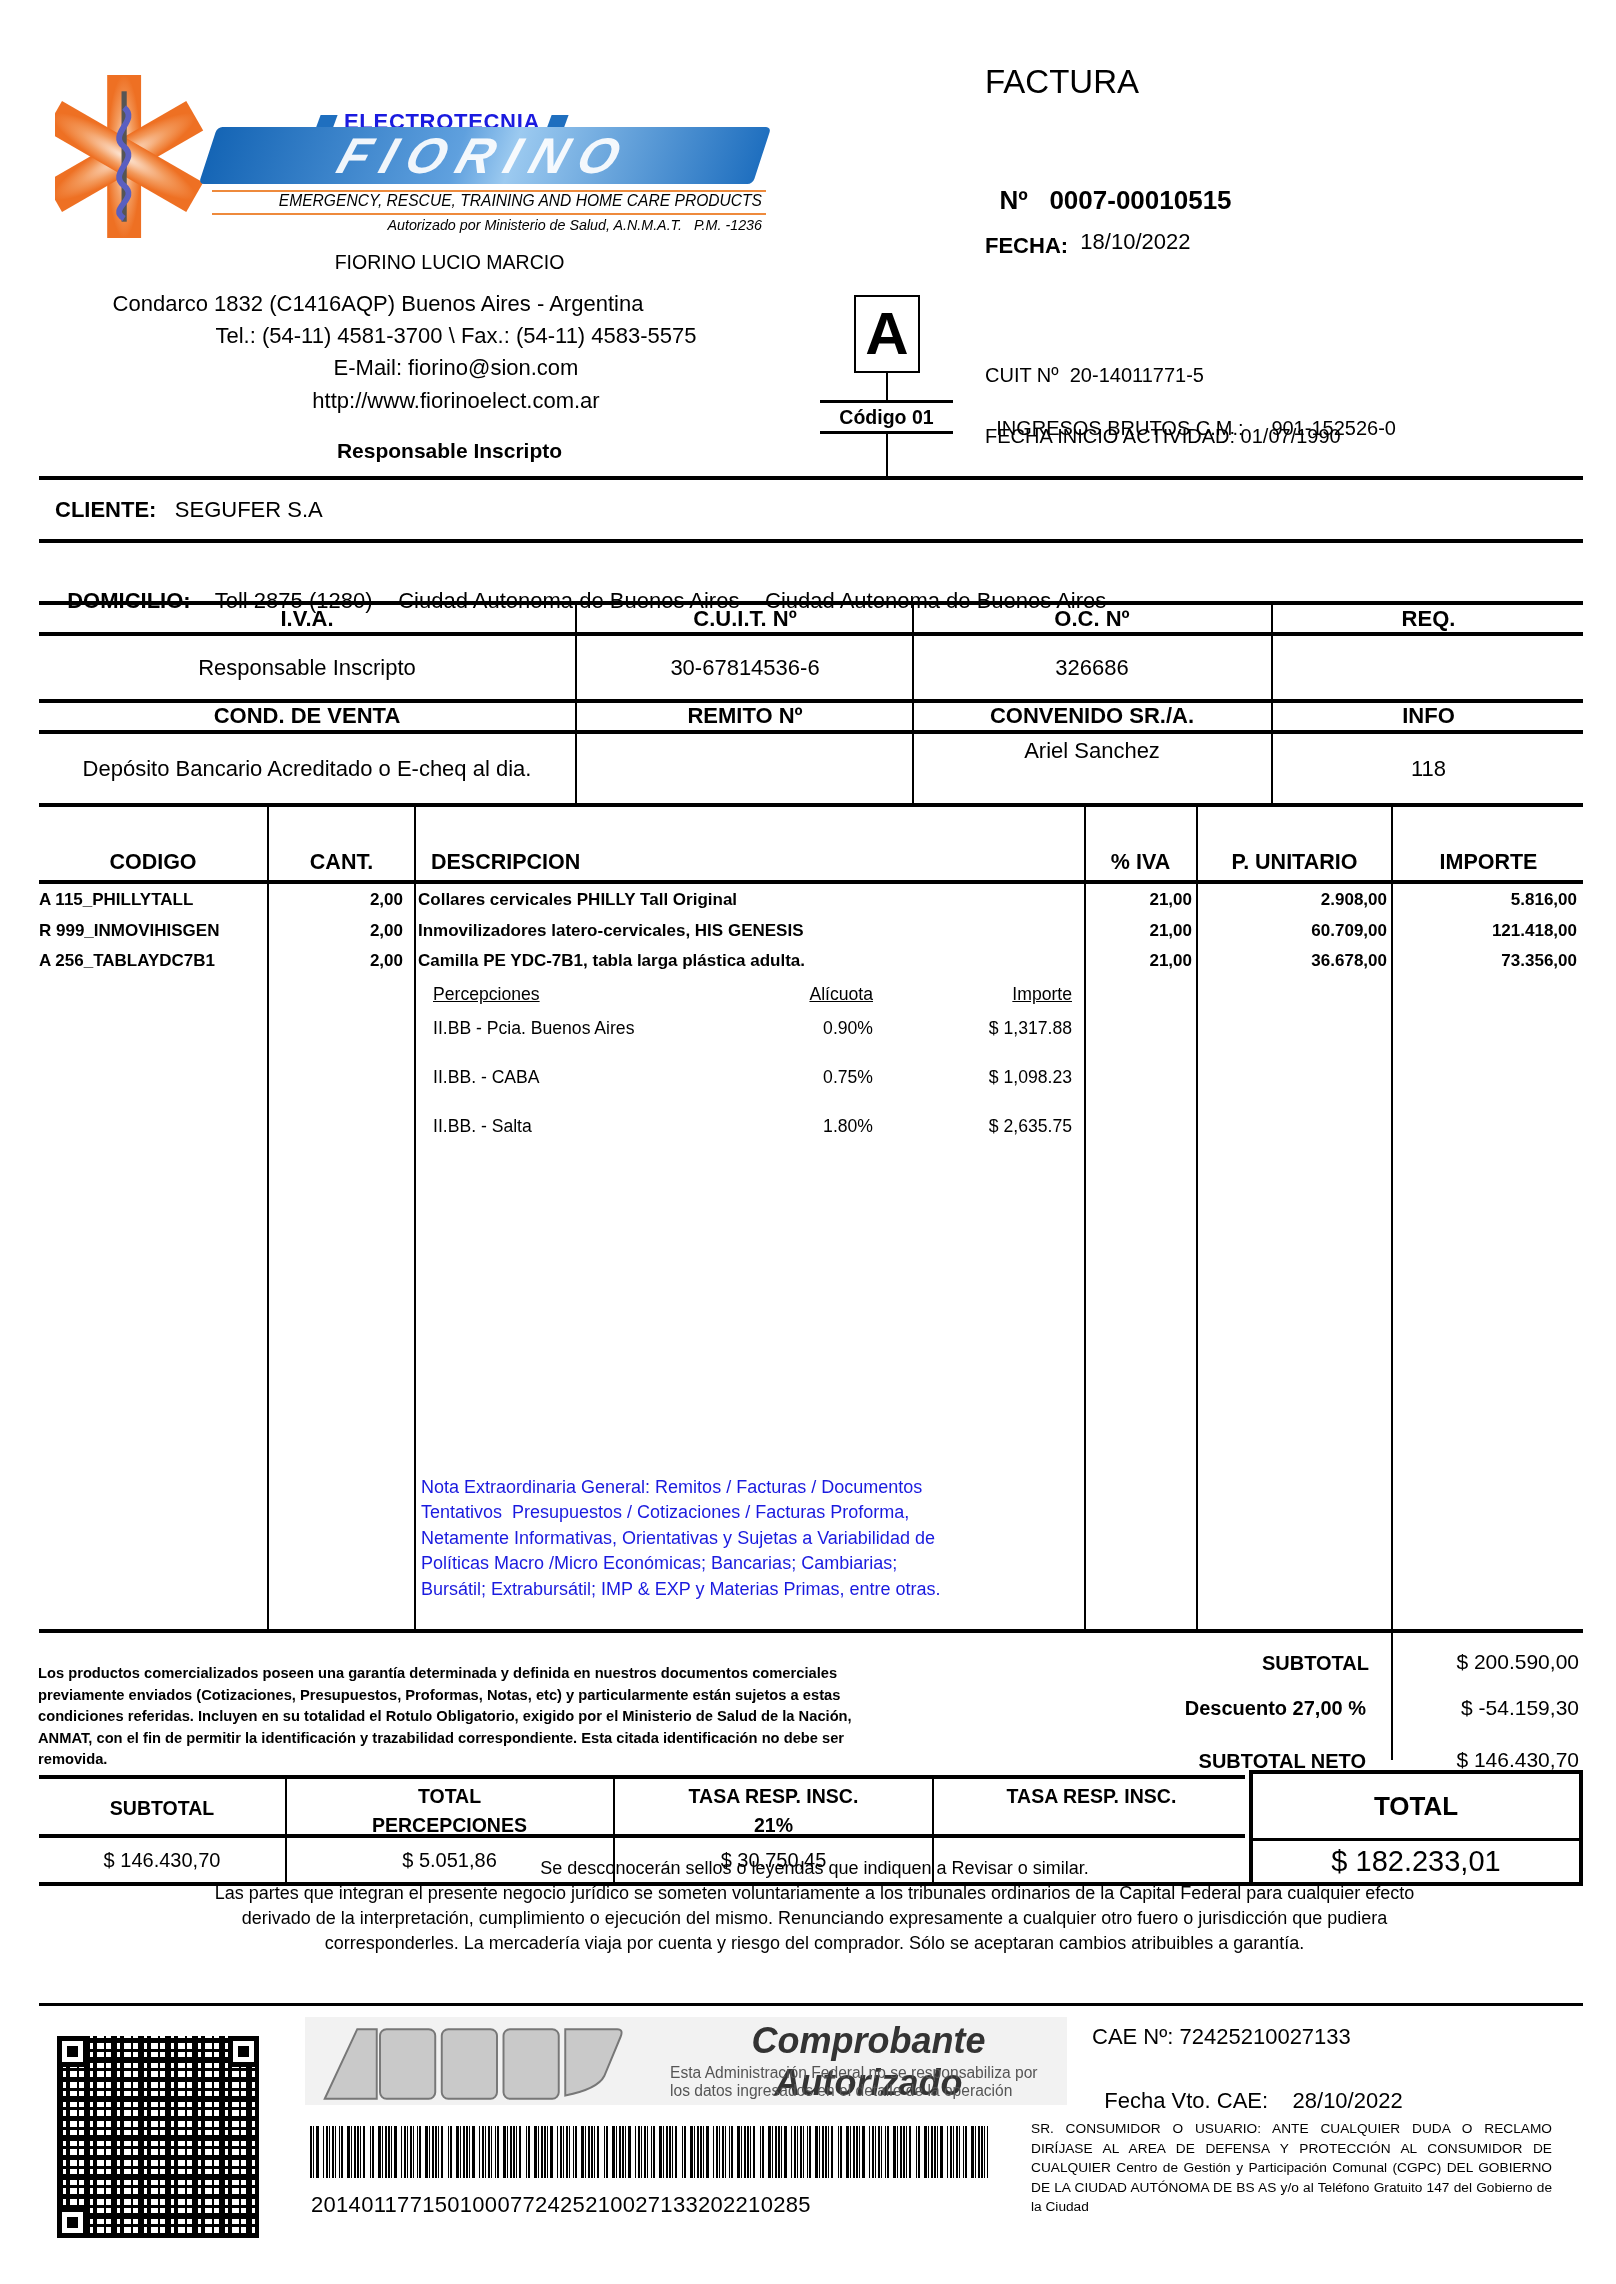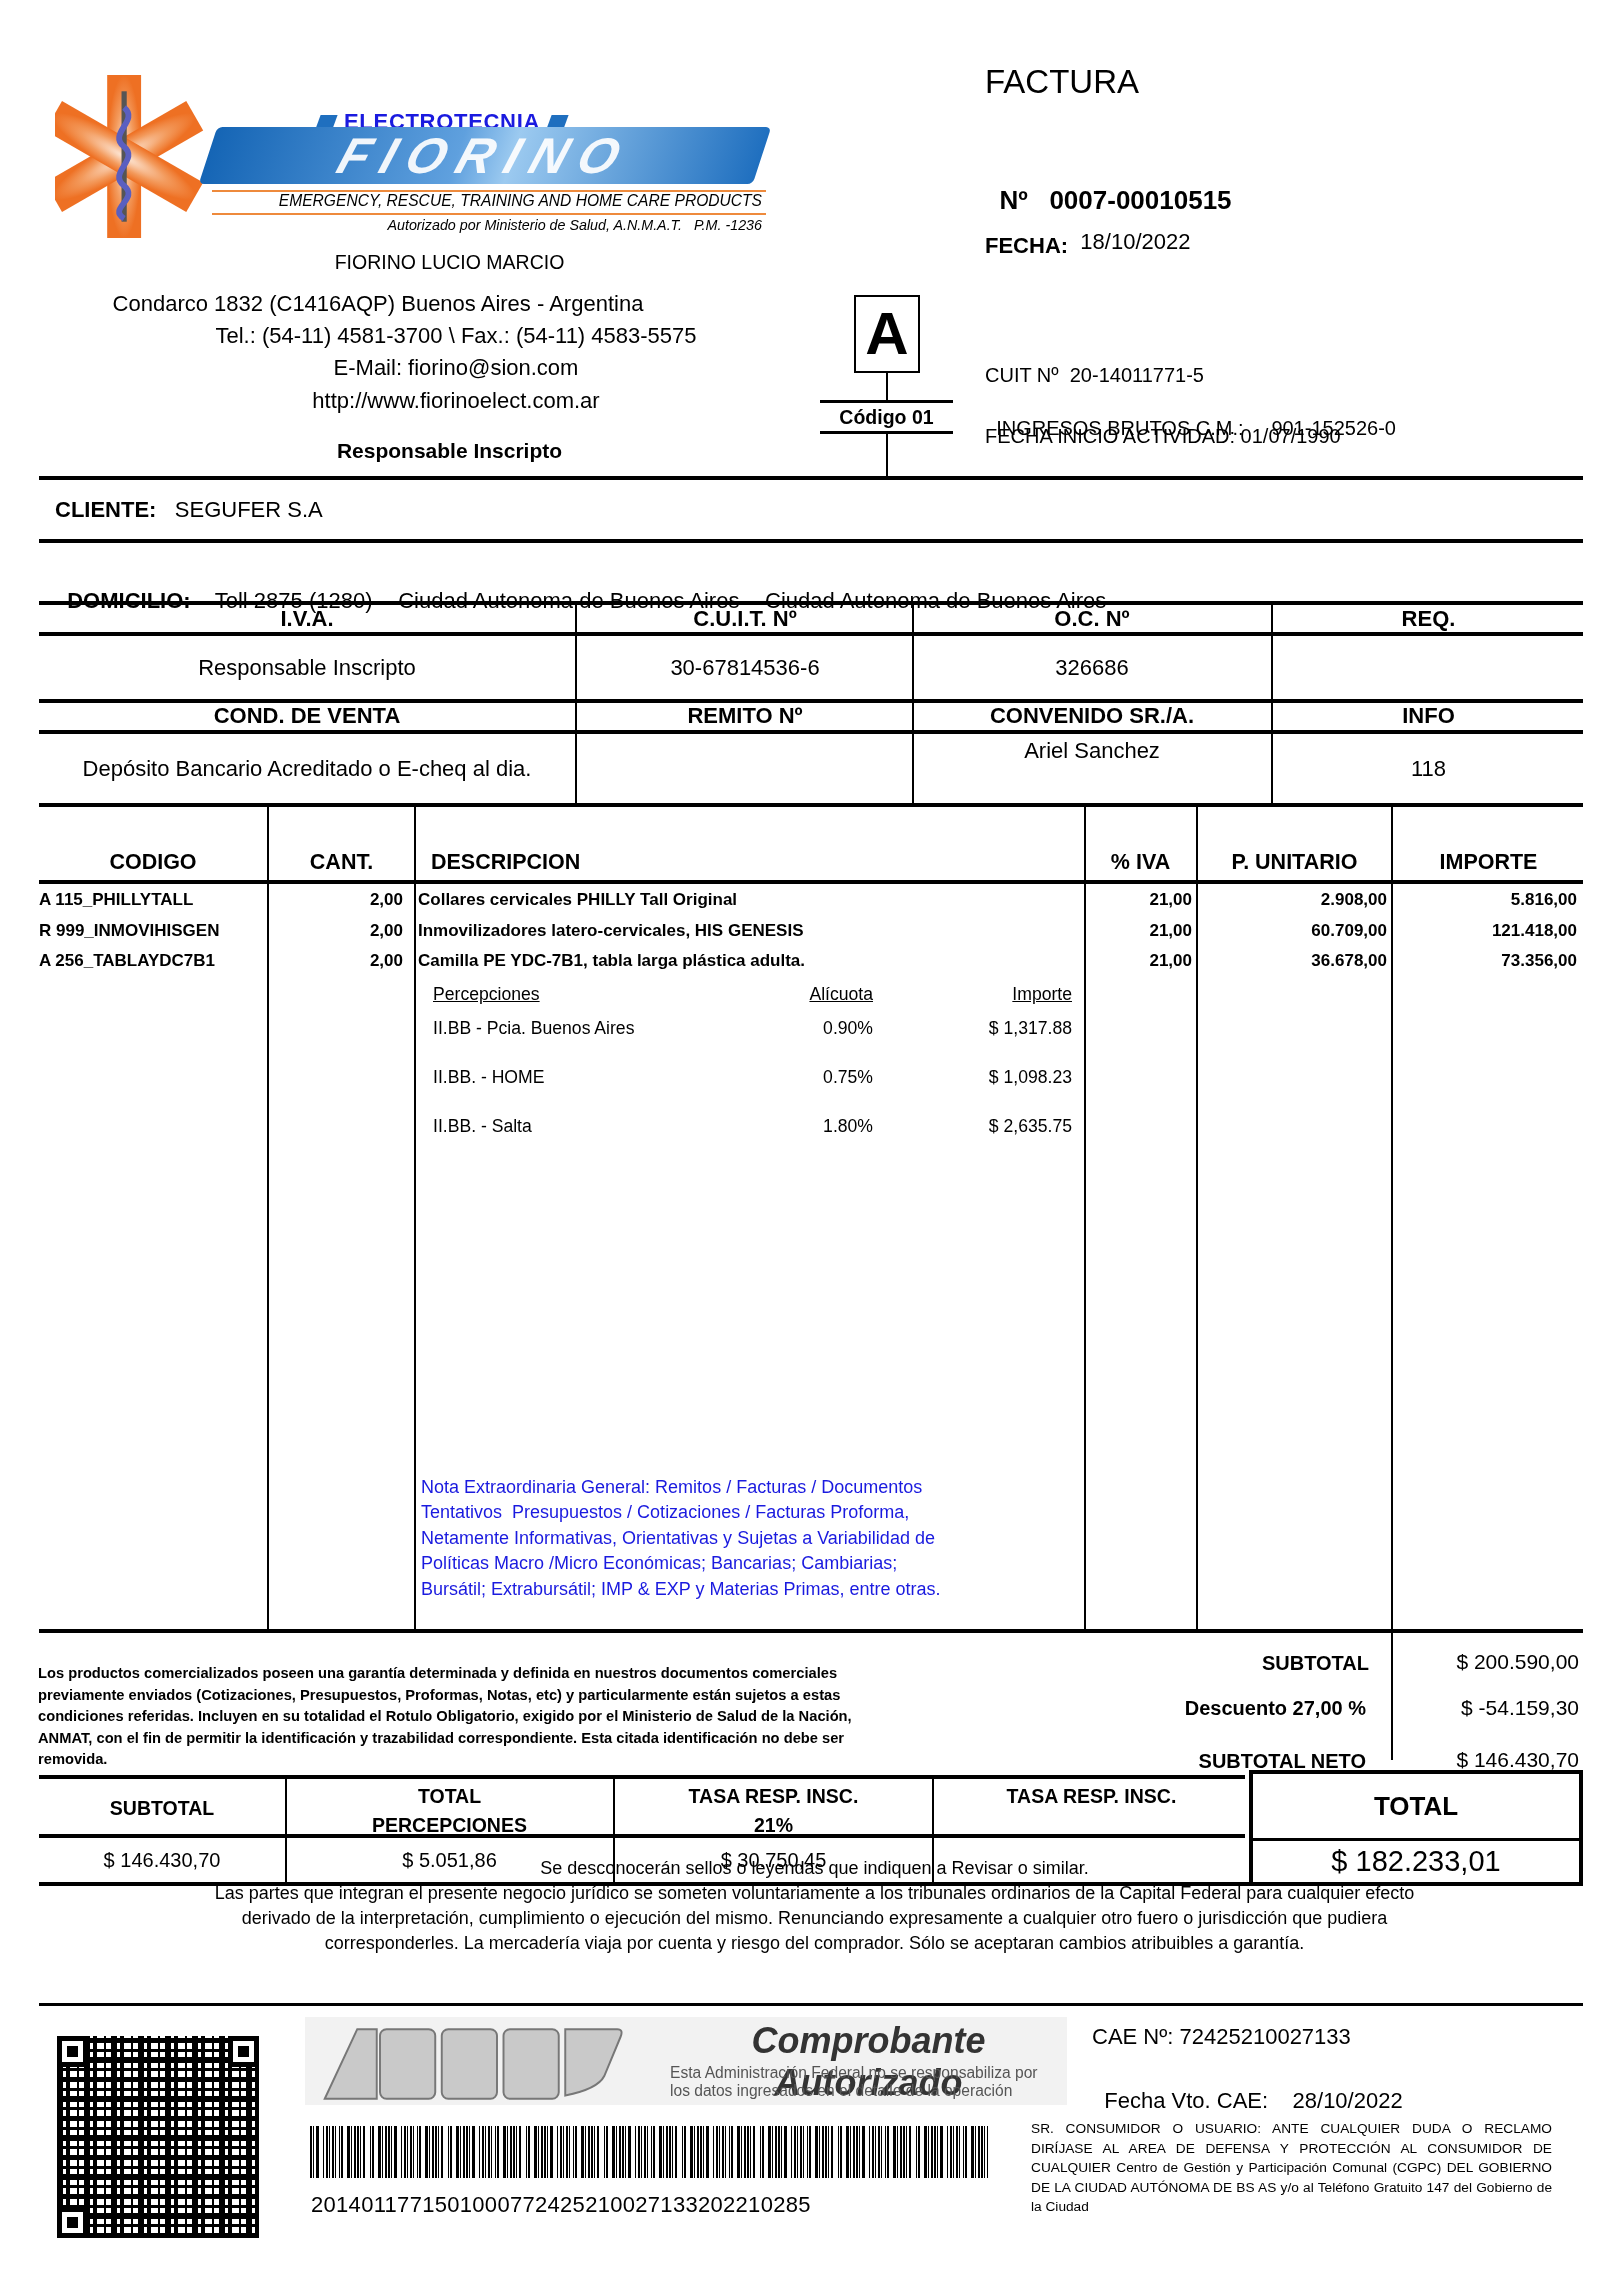--- a/index.html
+++ b/index.html
@@ -177,21 +177,21 @@
 
   <div>
     <div class="perc u" style="left:433px;top:984px;">Percepciones</div>
     <div class="perc u r" style="left:749px;top:984px;width:124px;">Alícuota</div>
     <div class="perc u r" style="left:912px;top:984px;width:160px;">Importe</div>
 
     <div class="perc" style="left:433px;top:1018px;">II.BB - Pcia. Buenos Aires</div>
     <div class="perc r" style="left:749px;top:1018px;width:124px;">0.90%</div>
     <div class="perc r" style="left:912px;top:1018px;width:160px;">$ 1,317.88</div>
 
-    <div class="perc" style="left:433px;top:1067px;">II.BB. - HOME</div>
+    <div class="perc" style="left:433px;top:1067px;">II.BB. - CABA</div>
     <div class="perc r" style="left:749px;top:1067px;width:124px;">0.75%</div>
     <div class="perc r" style="left:912px;top:1067px;width:160px;">$ 1,098.23</div>
 
     <div class="perc" style="left:433px;top:1116px;">II.BB. - Salta</div>
     <div class="perc r" style="left:749px;top:1116px;width:124px;">1.80%</div>
     <div class="perc r" style="left:912px;top:1116px;width:160px;">$ 2,635.75</div>
   </div>
 
   <div class="abs note" style="left:421px;top:1475px;width:658px;">
     <div>Nota Extraordinaria General: Remitos / Facturas / Documentos</div>

